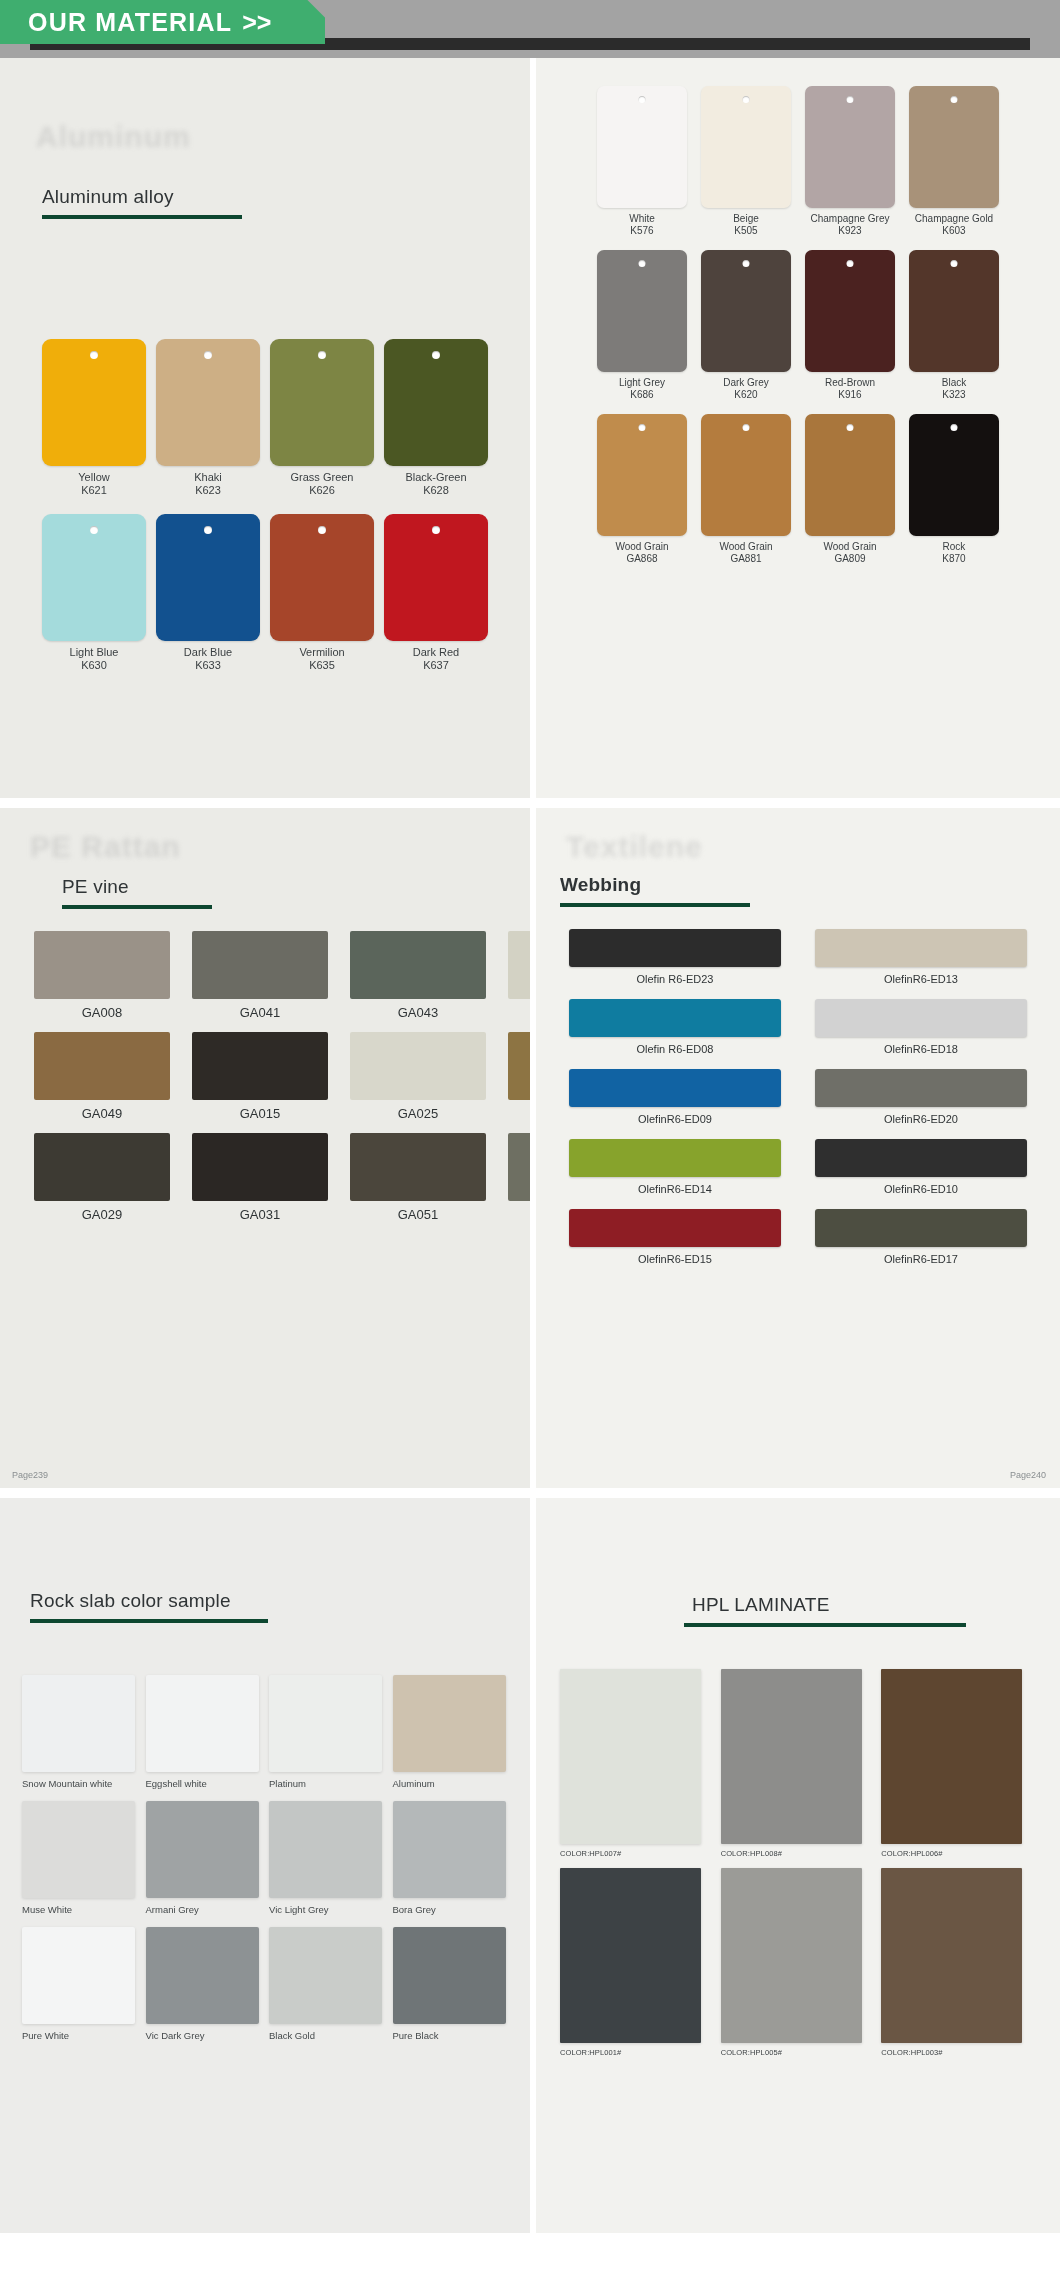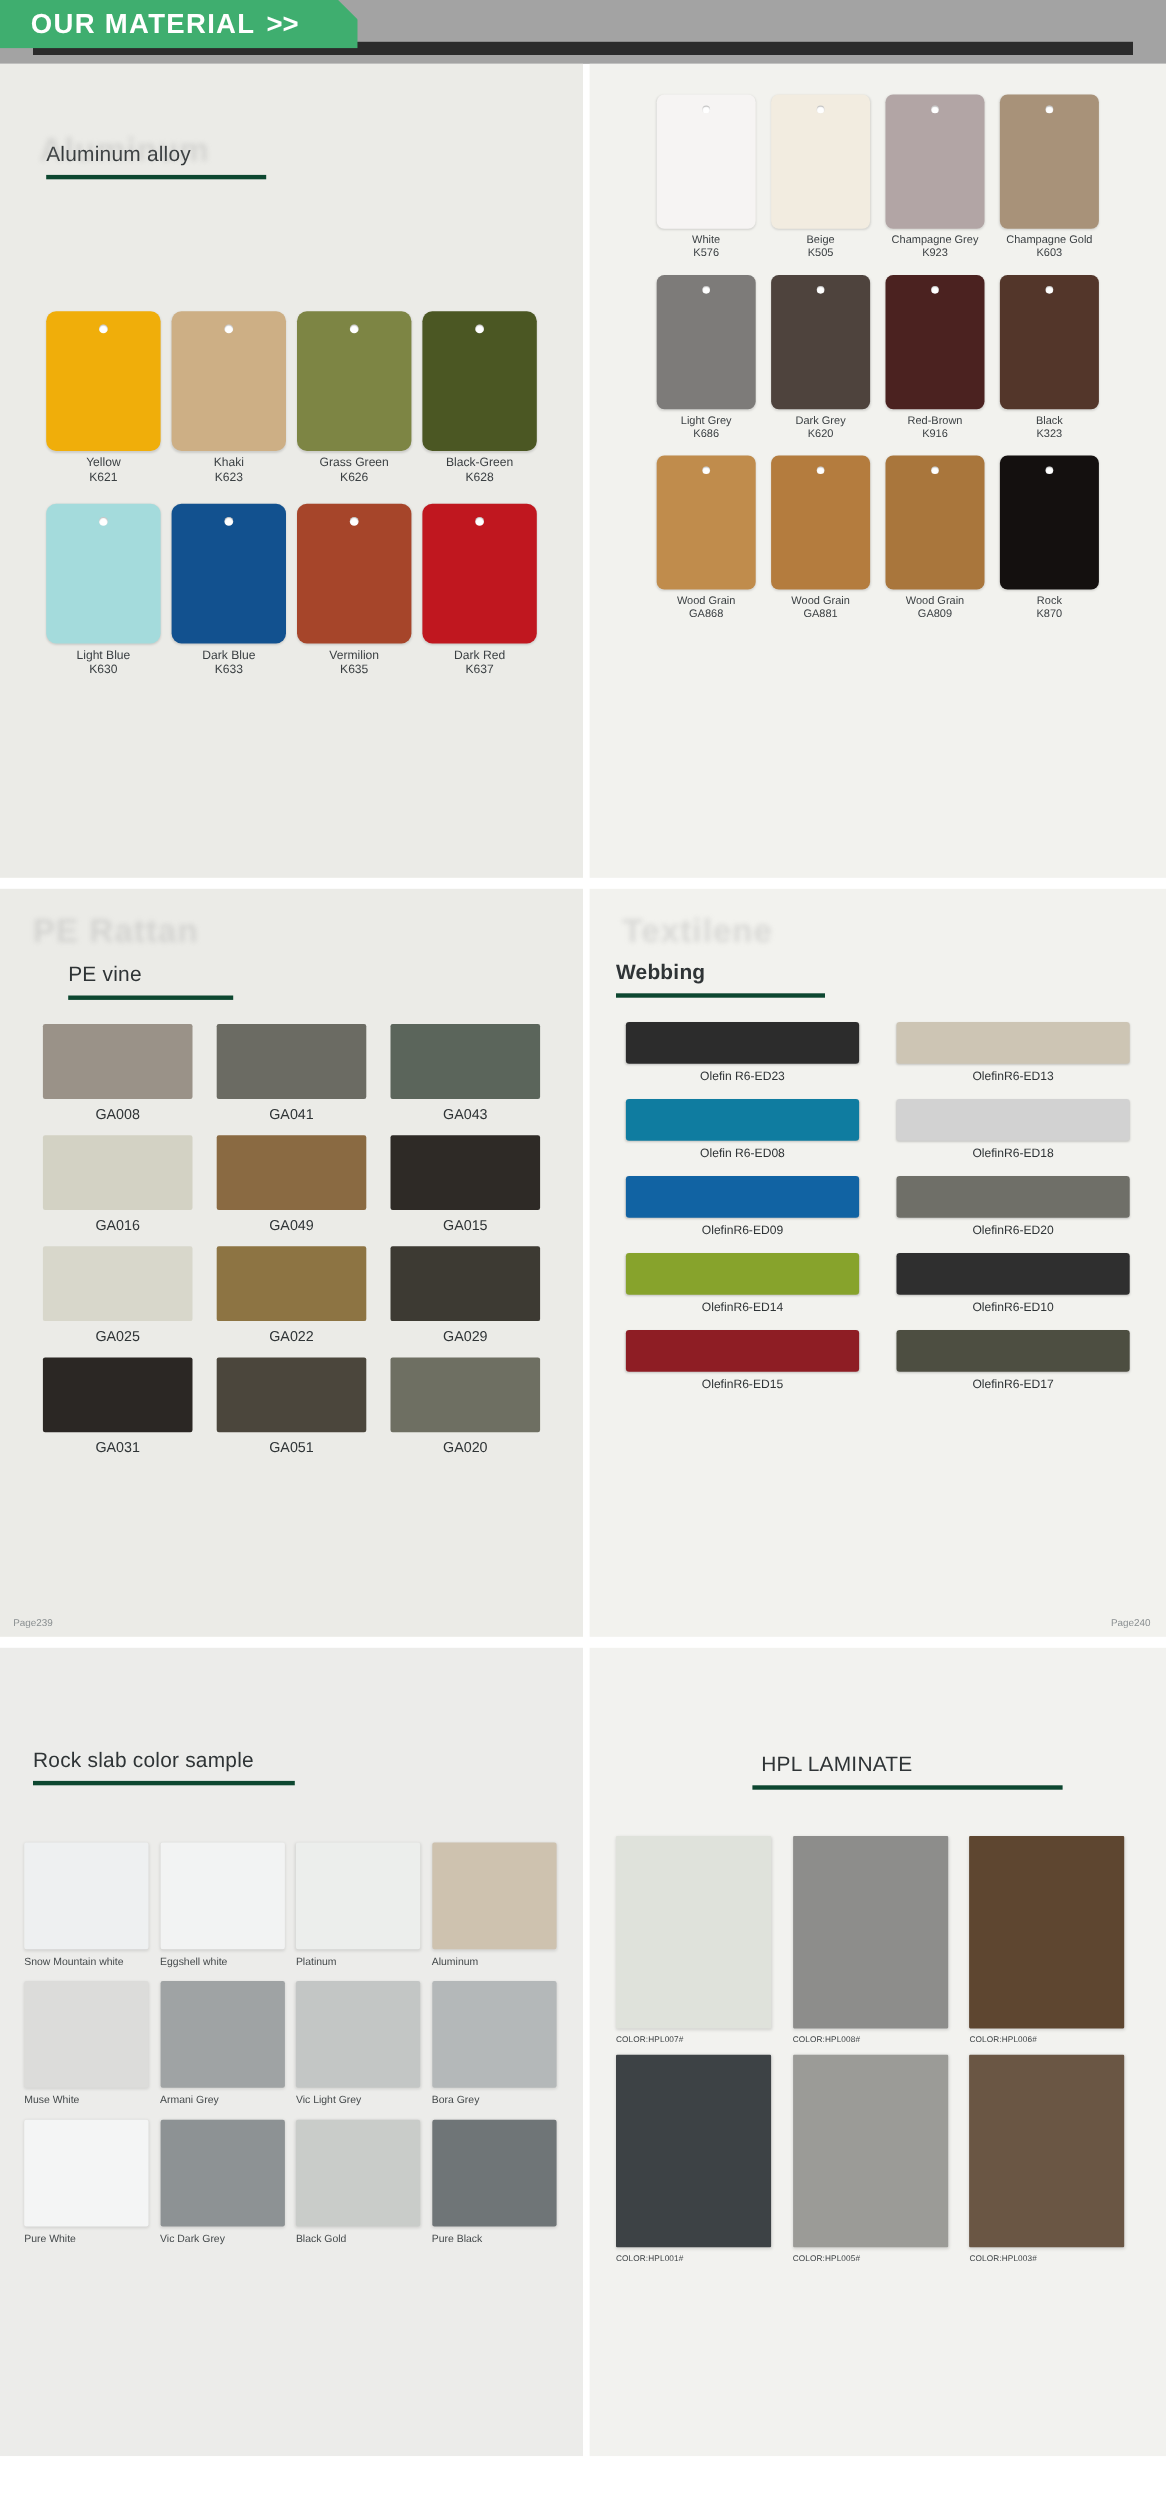--- a/index.html
+++ b/index.html
@@ -69,22 +69,22 @@
   .sw-code { font-size: 11px; color: #3a3f42; line-height: 1.15; }
 
   
   .sw-cell.sm { width: 98px; }
   .sw-chip.sm { width: 90px; height: 122px; border-radius: 7px; }
   .sw-chip.sm::after { width: 7px; height: 7px; top: 10px; }
   .sw-name.sm, .sw-code.sm { font-size: 10px; }
 
   
   .vine-grid {
-    display: grid; grid-template-columns: repeat(3, 1fr);
-    gap: 4px 12px; padding: 0 34px;
+    display: grid; grid-template-columns: repeat(4, 1fr);
+    gap: 4px 22px; padding: 0 34px;
   }
   .vine-cell { text-align: center; }
   .vine-img {
     width: 136px; height: 68px; margin: 0 auto; border-radius: 2px;
     position: relative; overflow: hidden;
   }
   .vine-label { font-size: 13px; color: #2f3436; margin-top: 6px; margin-bottom: 8px; }
 
   
   .web-grid { display: grid; grid-template-columns: 1fr 1fr; gap: 4px 12px; padding: 0 22px; }
@@ -151,21 +151,21 @@
   <div class="banner">
     <span class="banner-title">OUR MATERIAL</span>
     <span class="banner-arrows">&gt;&gt;</span>
   </div>
 </div>
 
 <div class="row">
 
   <div class="panel left" style="background:#ebebe7; height:740px;">
     <div class="ghost" style="left:36px; top:62px;">Aluminum</div>
-    <div class="sec-title-block" style="padding-top:72px;">
+    <div class="sec-title-block" style="padding-top:100px;margin-top:28px;">
       <div class="sec-title">Aluminum alloy</div>
       <div class="sec-rule" style="width:200px;"></div>
     </div>
     <div class="sw-grid" id="alloy-row-1" style="margin-top:120px;">
         <div class="sw-cell">
           <div class="sw-chip" style="background: rgb(240, 174, 10);"></div>
           <div class="sw-name">Yellow</div>
           <div class="sw-code">K621</div>
         </div>
         <div class="sw-cell">

